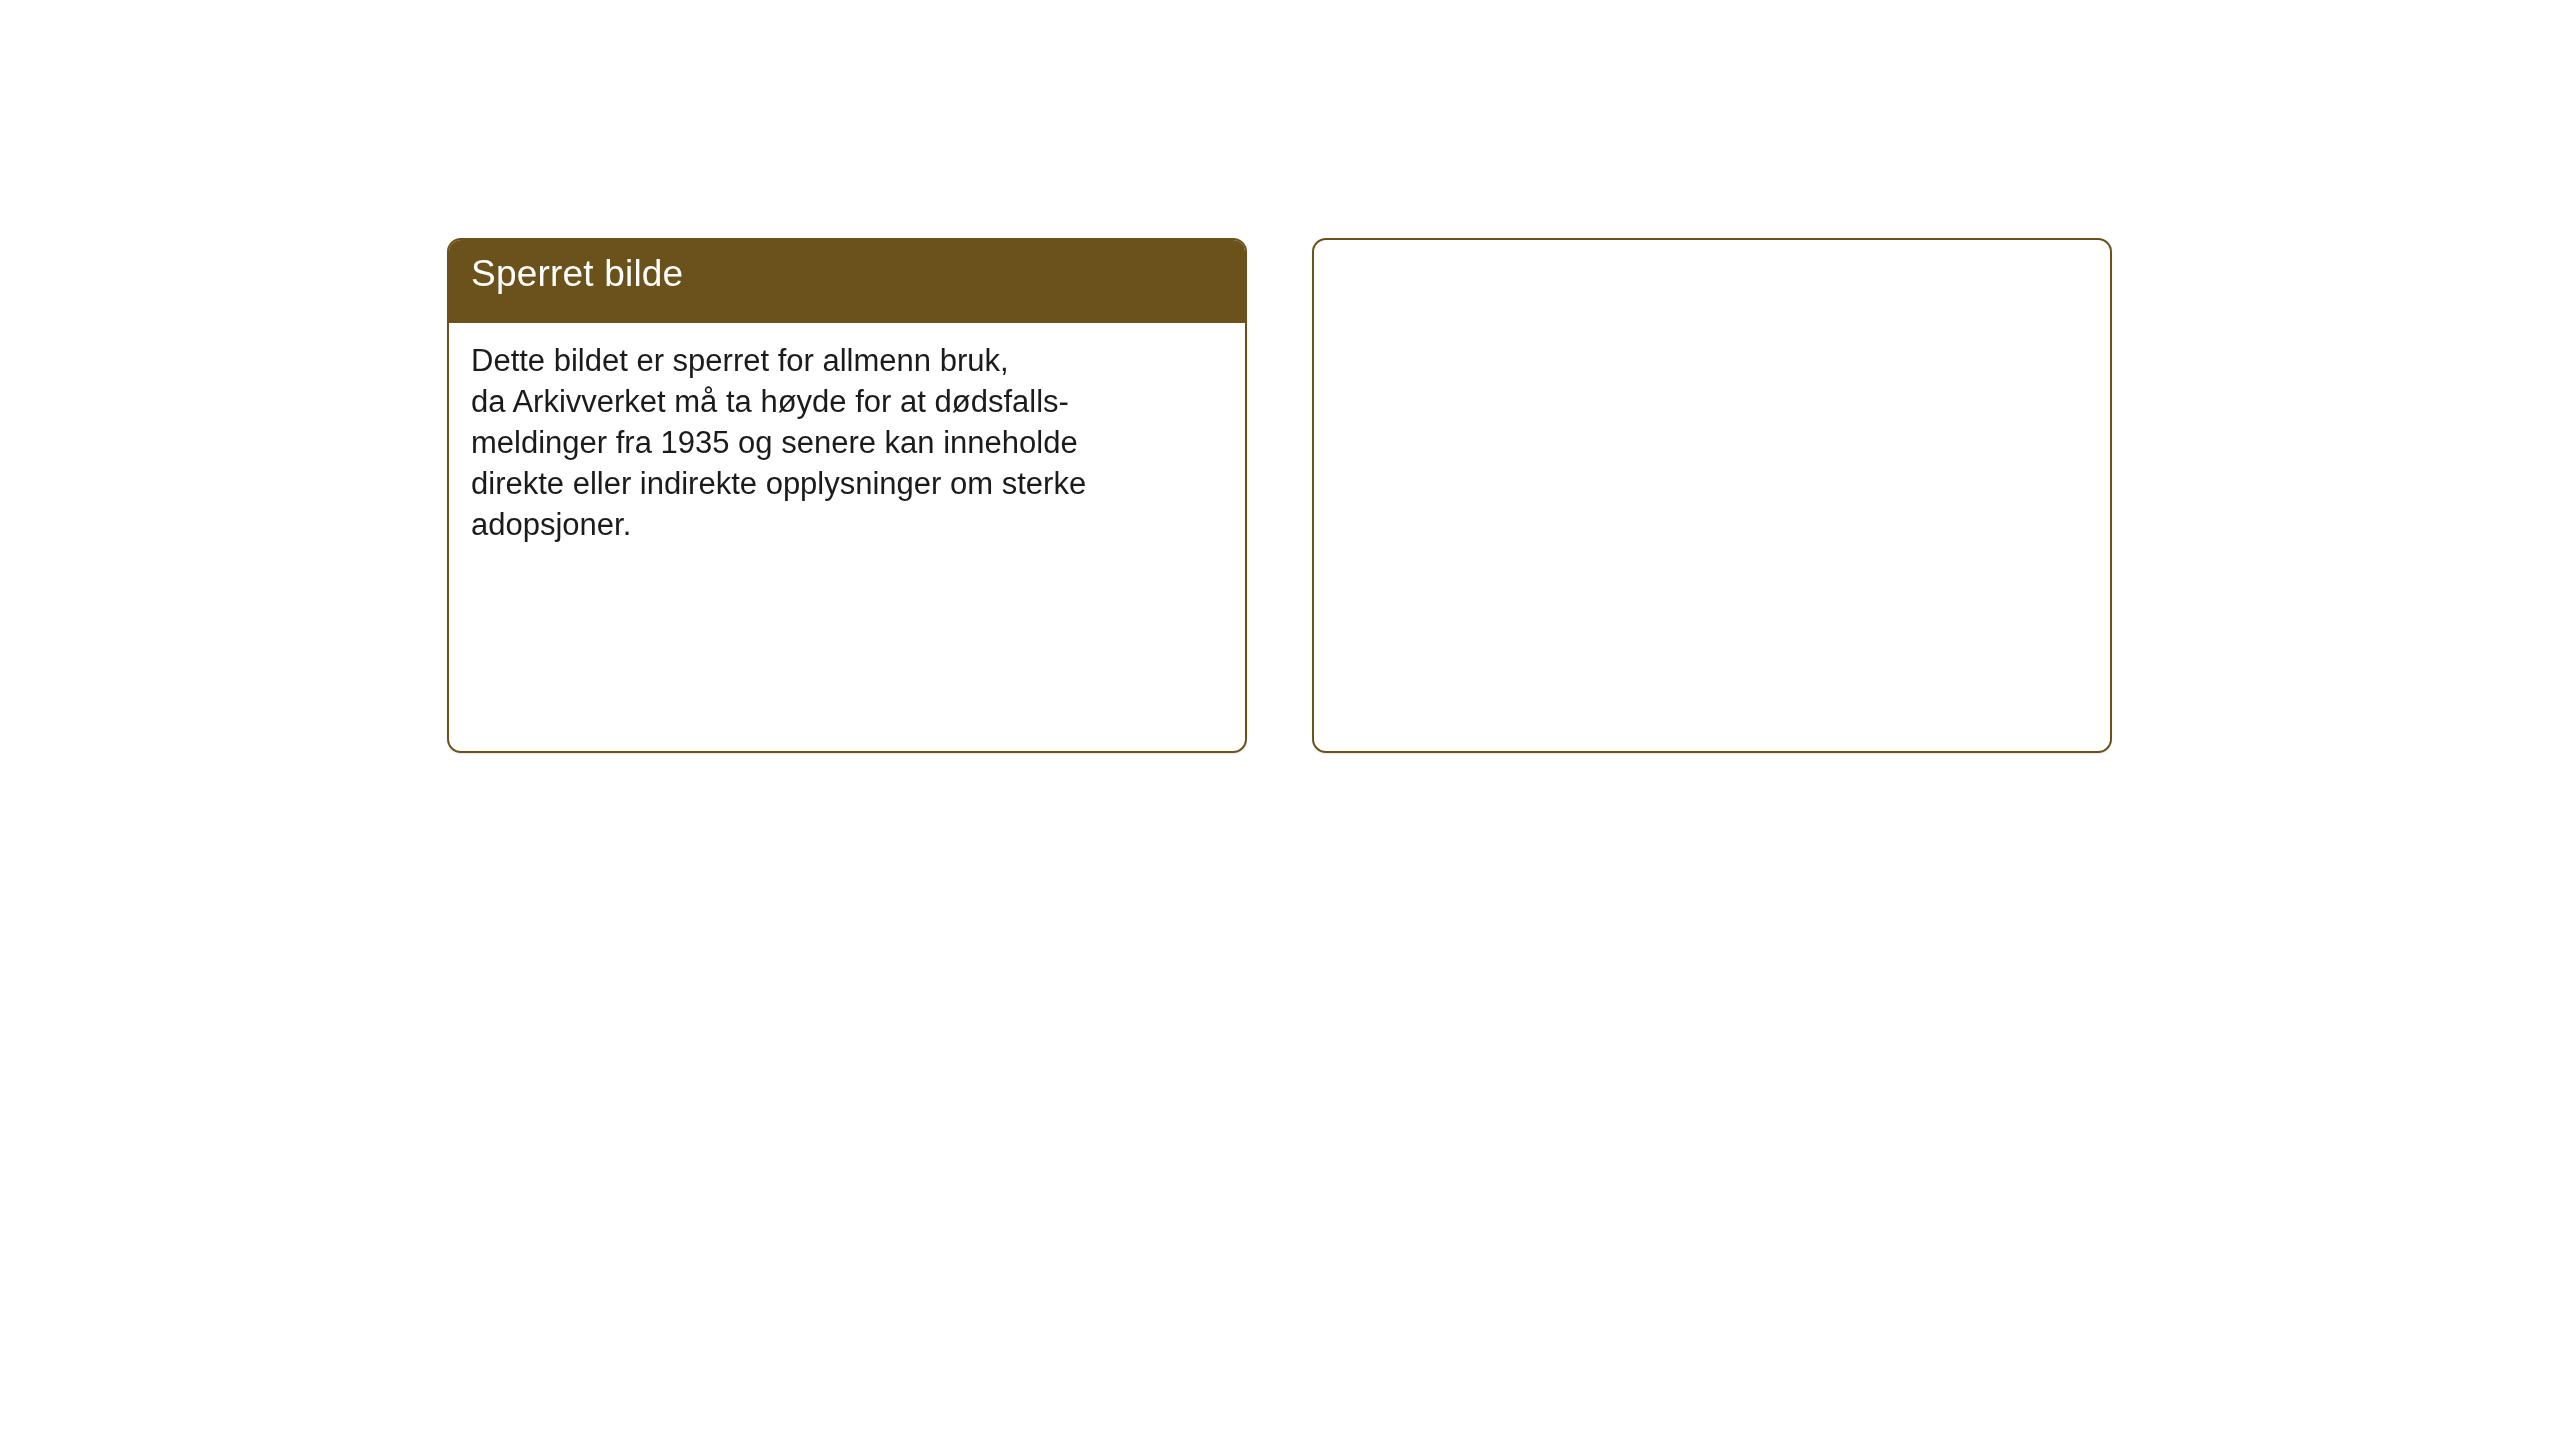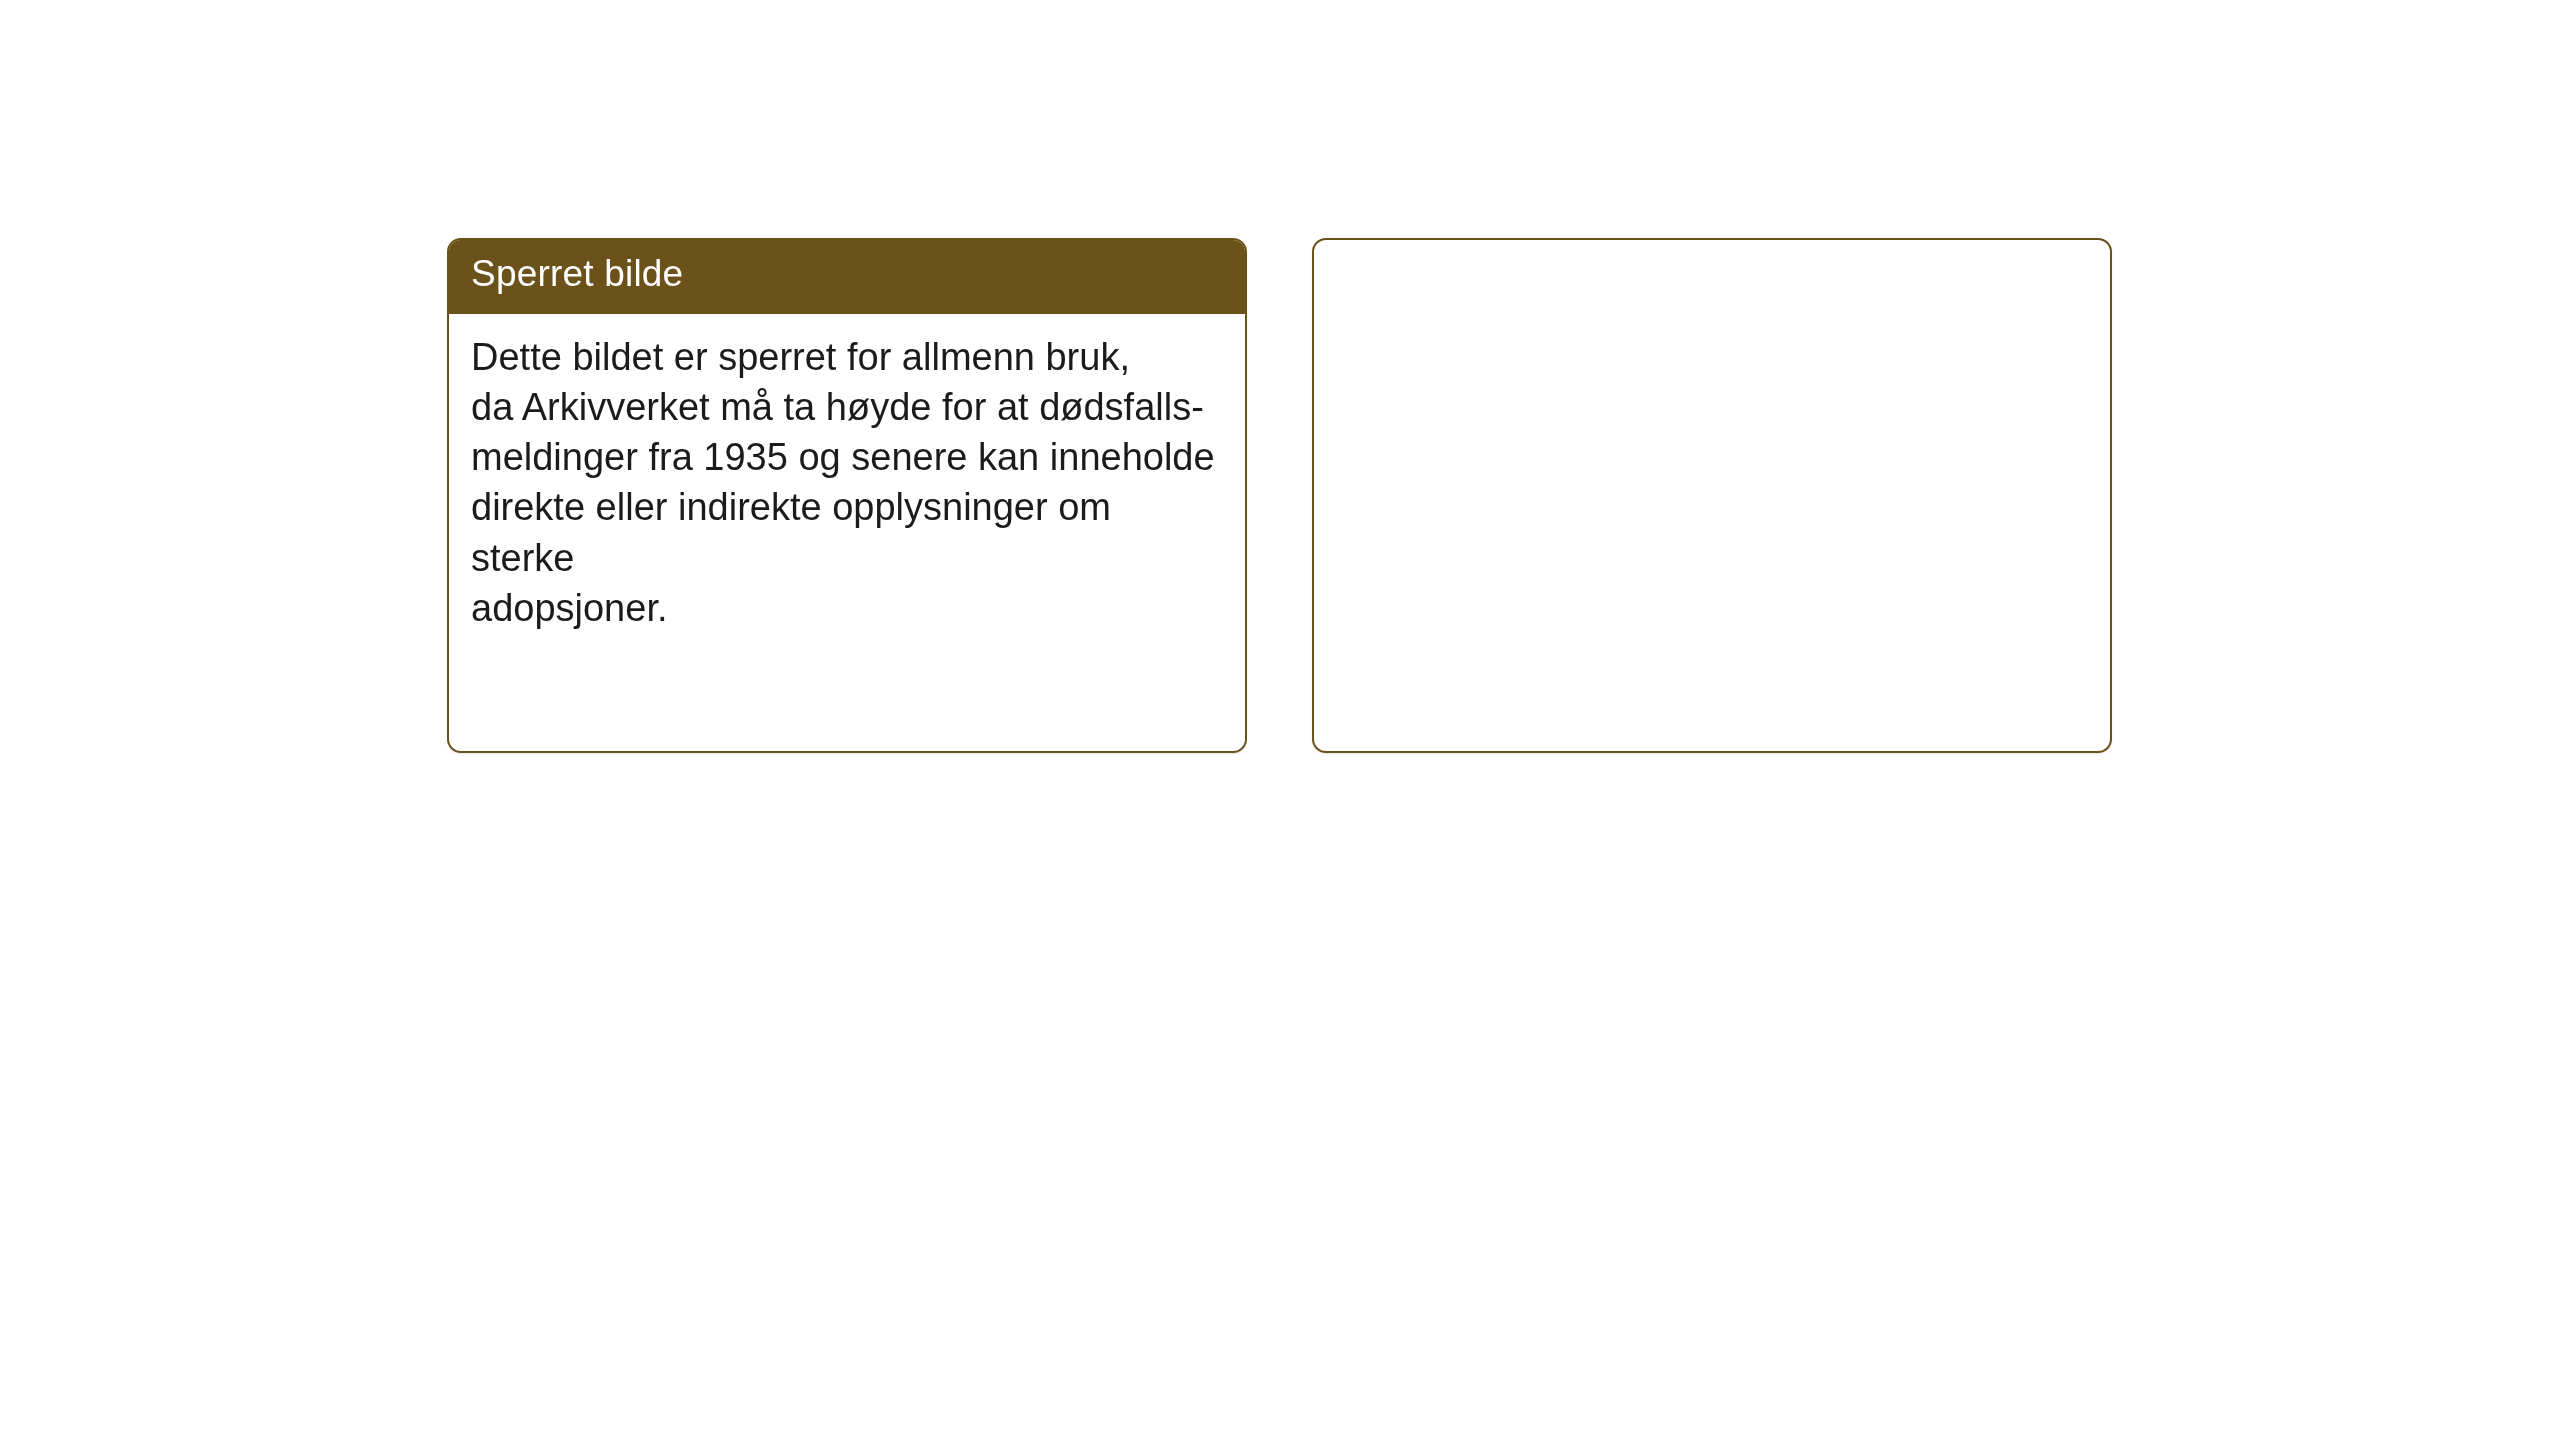--- a/index.html
+++ b/index.html
@@ -27,28 +27,28 @@
     border-radius: 14px;
     box-sizing: border-box;
     overflow: hidden;
     box-shadow: 0 1px 2px rgba(0,0,0,0.10);
   }
   .panel-header {
     background: #6b521a;
     color: #ffffff;
     font-size: 37px;
     line-height: 1.0;
-    padding: 15px 0 22px 22px;
+    padding: 15px 0 31px 22px;
     letter-spacing: 0.2px;
     white-space: nowrap;
   }
   .panel-body {
     padding: 18px 22px 20px 22px;
     color: #1b1b1b;
-    font-size: 38px;
+    font-size: 31px;
     line-height: 1.32;
   }
   .para {
     margin: 0;
     white-space: pre-line;
   }
   .para + .para {
     margin-top: 1.32em;
   }
 

